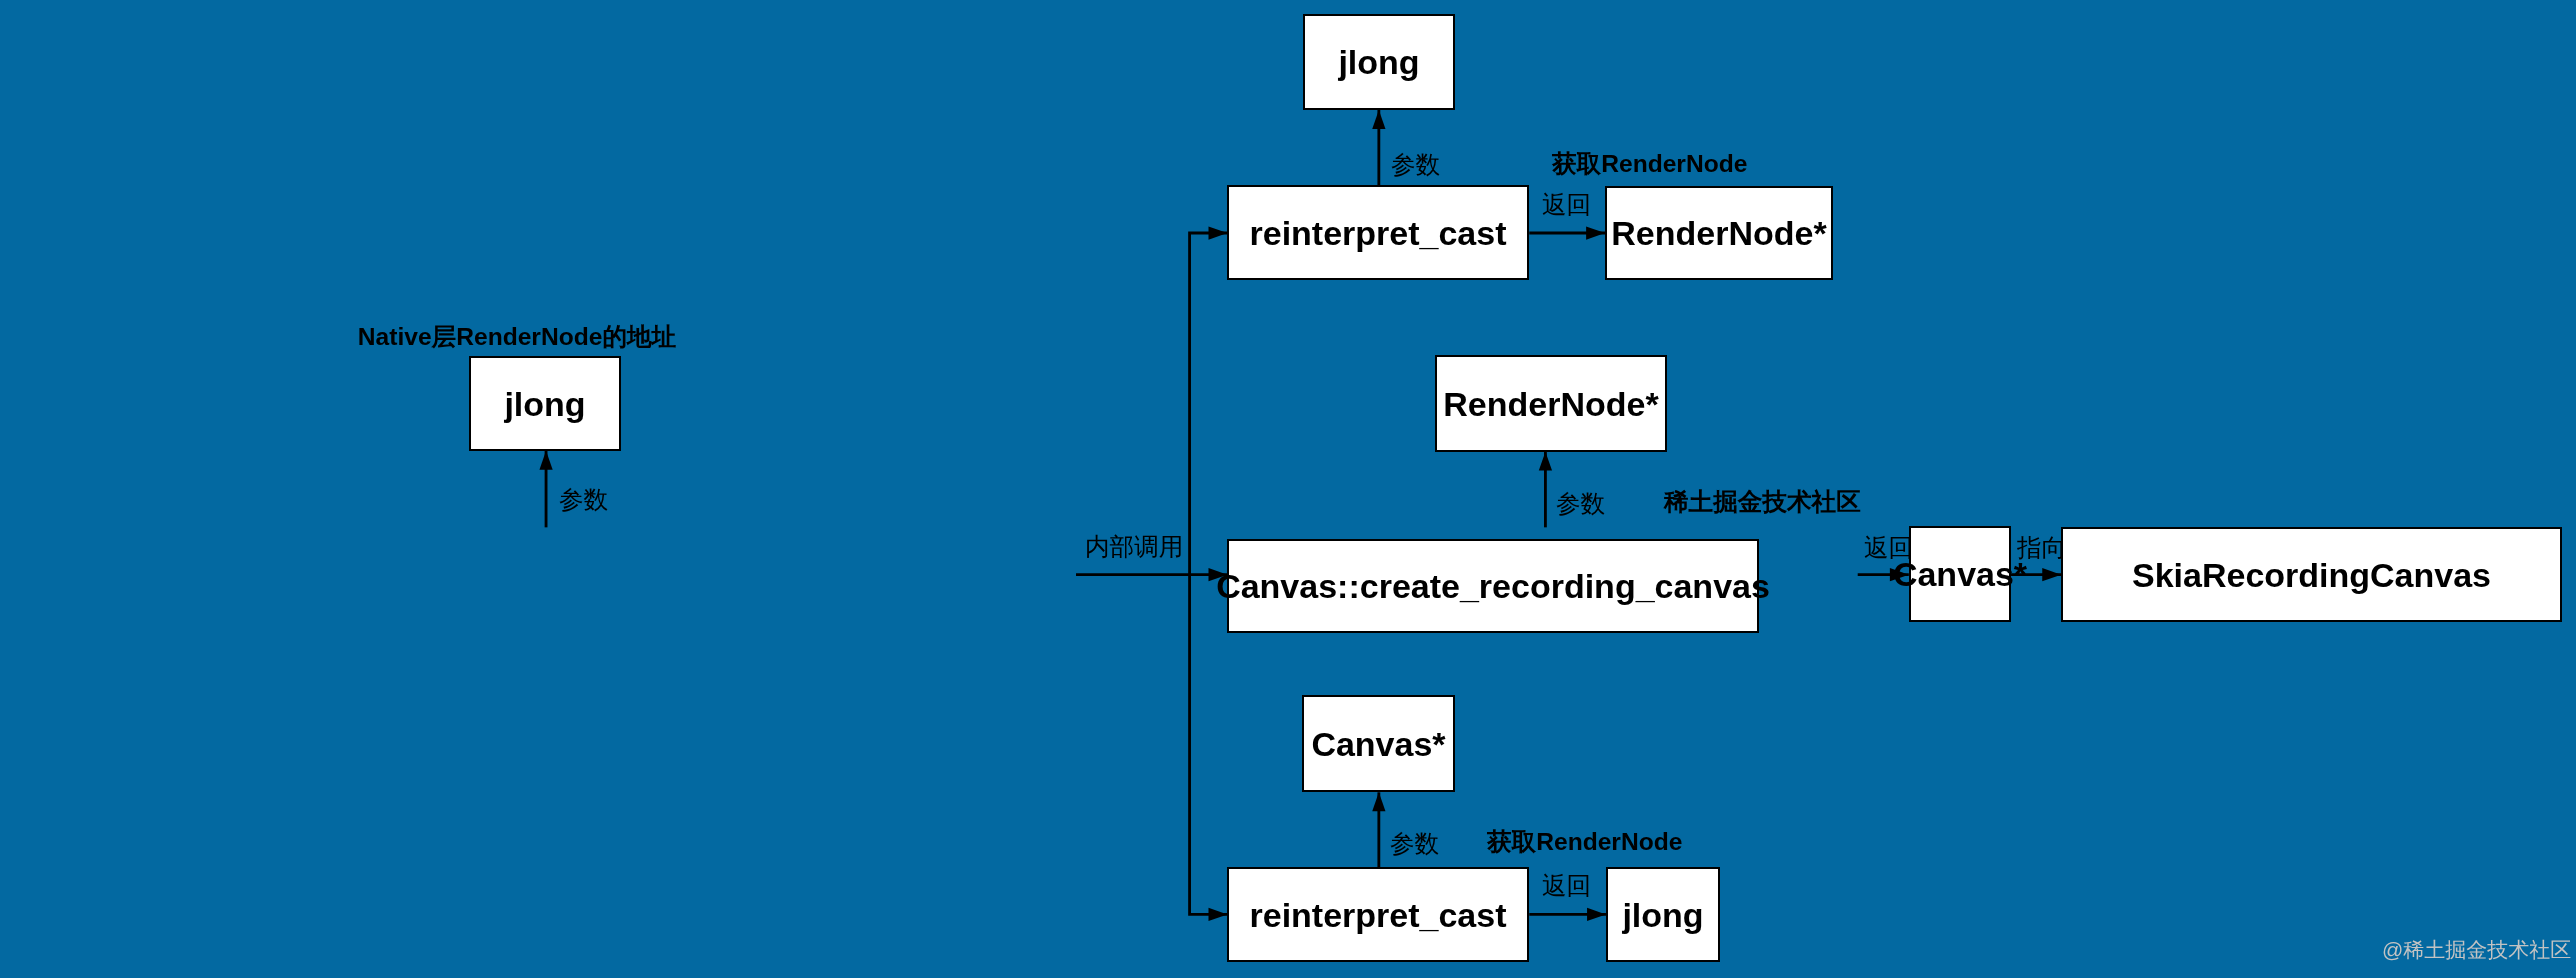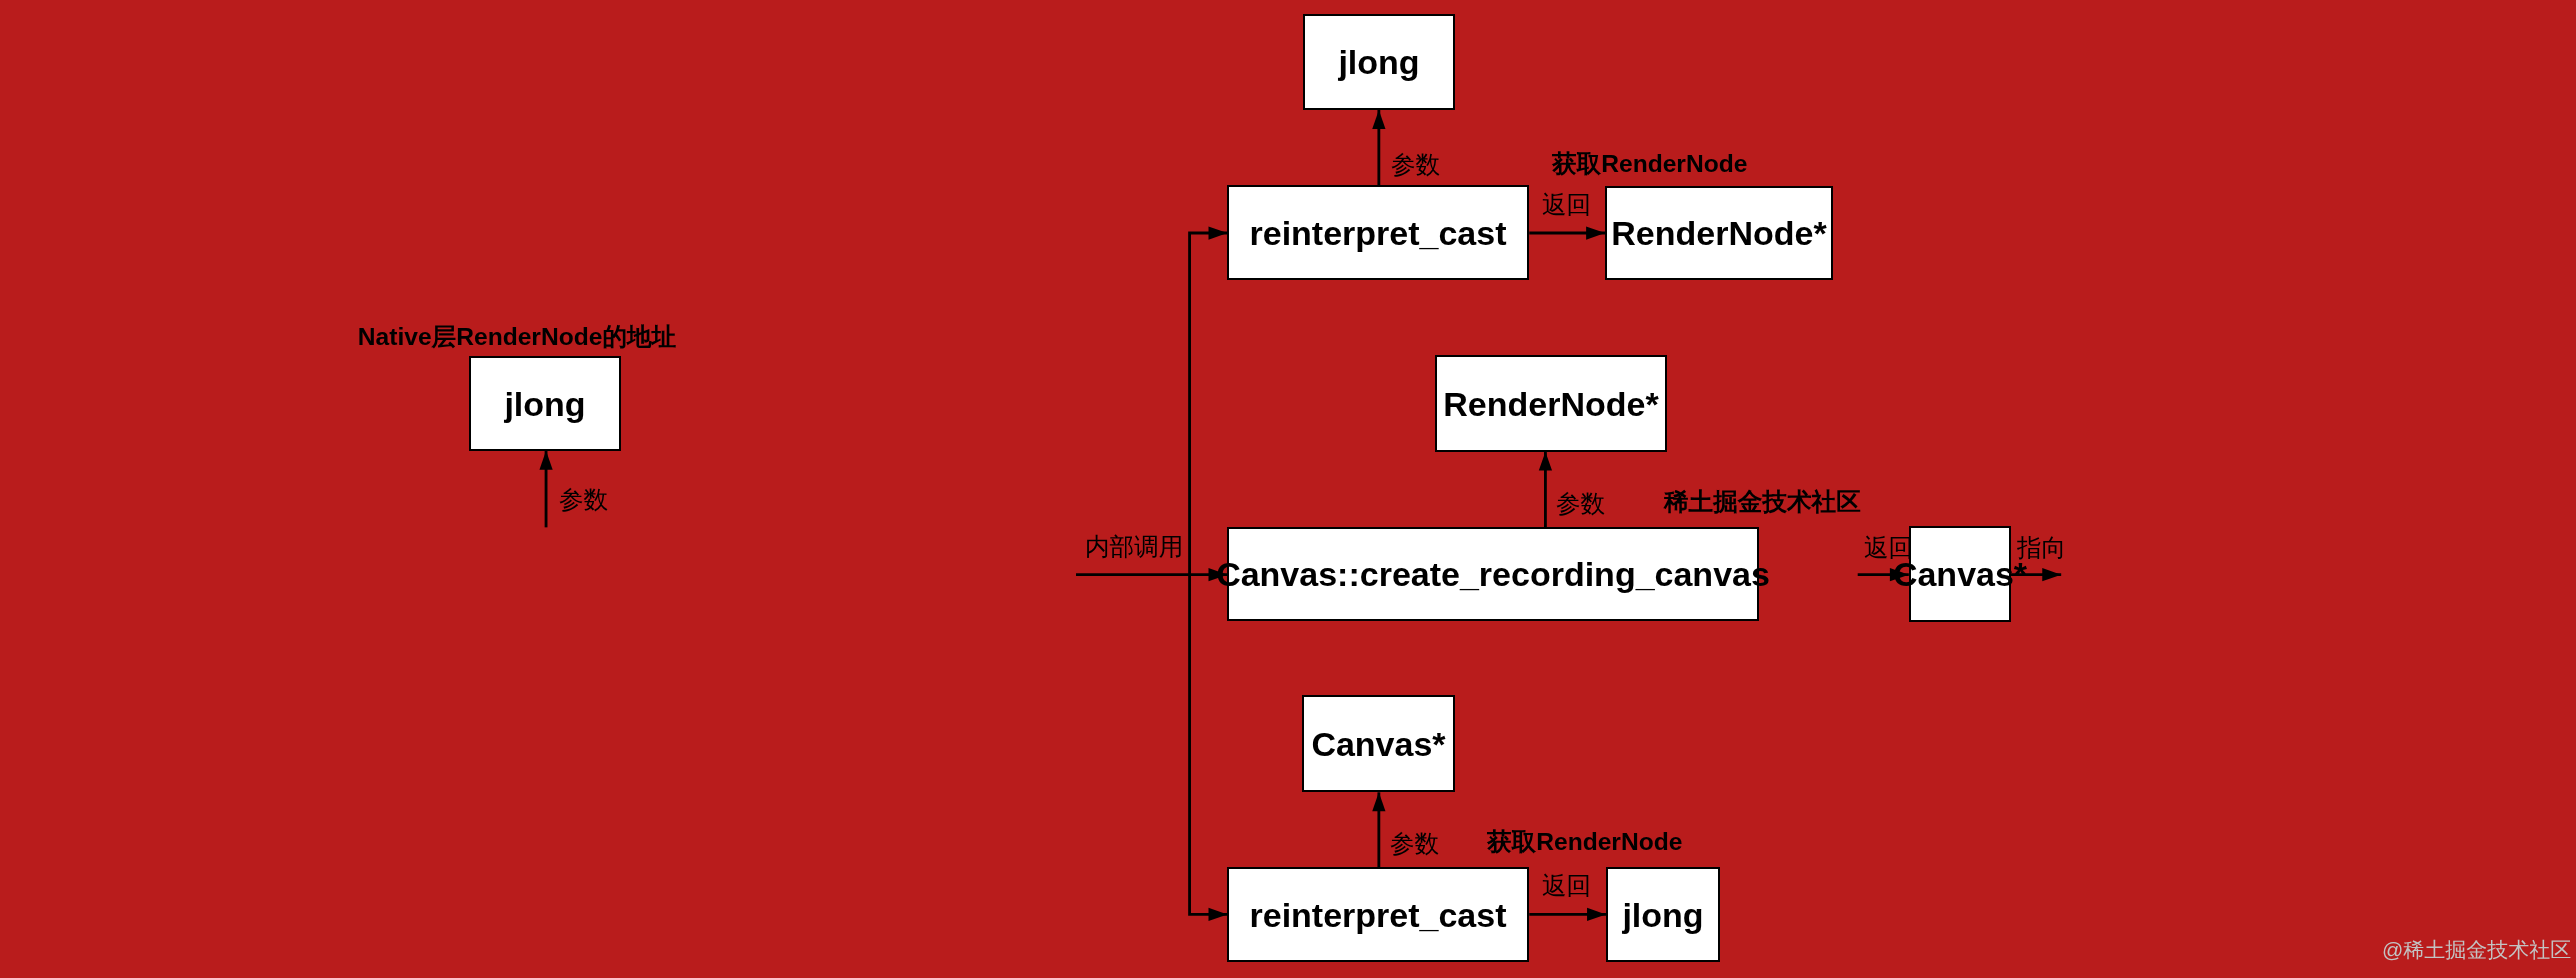--- a/index.html
+++ b/index.html
@@ -5,21 +5,21 @@
   * { box-sizing: border-box; margin: 0; padding: 0; }
   html, body {
     width: 2576px; height: 979px;
     background: #ffffff;
     font-family: "Liberation Sans", "DejaVu Sans", sans-serif;
     overflow: hidden;
   }
   #canvas {
     position: relative;
     width: 2576px; height: 979px;
-    background: #b91c1c;
+    background: #0369a1;
   }
   svg.wires {
     position: absolute; left: 0; top: 0; z-index: 0;
   }
   .node {
     position: absolute;
     background: #ffffff;
     border: 2.8px solid #000000;
     display: flex; align-items: center; justify-content: center;
     font-weight: bold;
@@ -90,24 +90,25 @@
 
   <div class="node" style="left:1227px; top:185px; width:302px; height:95px;">reinterpret_cast</div>
 
   <div class="node" style="left:1605px; top:186px; width:228px; height:94px;">RenderNode*</div>
 
   <div class="node" style="left:469px;  top:356px; width:152px; height:95px;">jlong</div>
 
 
   <div class="node" style="left:1435px; top:355px; width:232px; height:97px;">RenderNode*</div>
 
-  <div class="node" style="left:1227px; top:527px; width:532px; height:94px;">Canvas::create_recording_canvas</div>
+  <div class="node" style="left:1227px; top:539px; width:532px; height:94px;">Canvas::create_recording_canvas</div>
 
   <div class="node" style="left:1909px; top:526px; width:102px; height:96px;">Canvas*</div>
 
+  <div class="node" style="left:2061px; top:527px; width:501px; height:95px;">SkiaRecordingCanvas</div>
 
   <div class="node" style="left:1302px; top:695px; width:153px; height:97px;">Canvas*</div>
 
   <div class="node" style="left:1227px; top:867px; width:302px; height:95px;">reinterpret_cast</div>
 
   <div class="node" style="left:1606px; top:867px; width:114px; height:95px;">jlong</div>
 
   <div class="elabel bold centered" style="left:517px; top:323px;">Native层RenderNode的地址</div>
 
   <div class="elabel" style="left:559px; top:486px;">参数</div>

